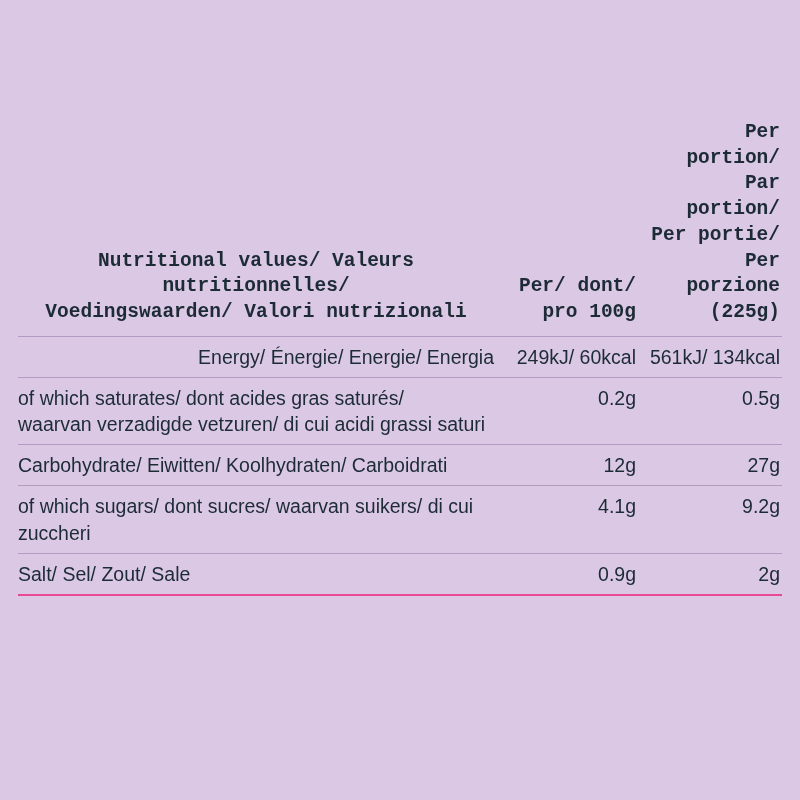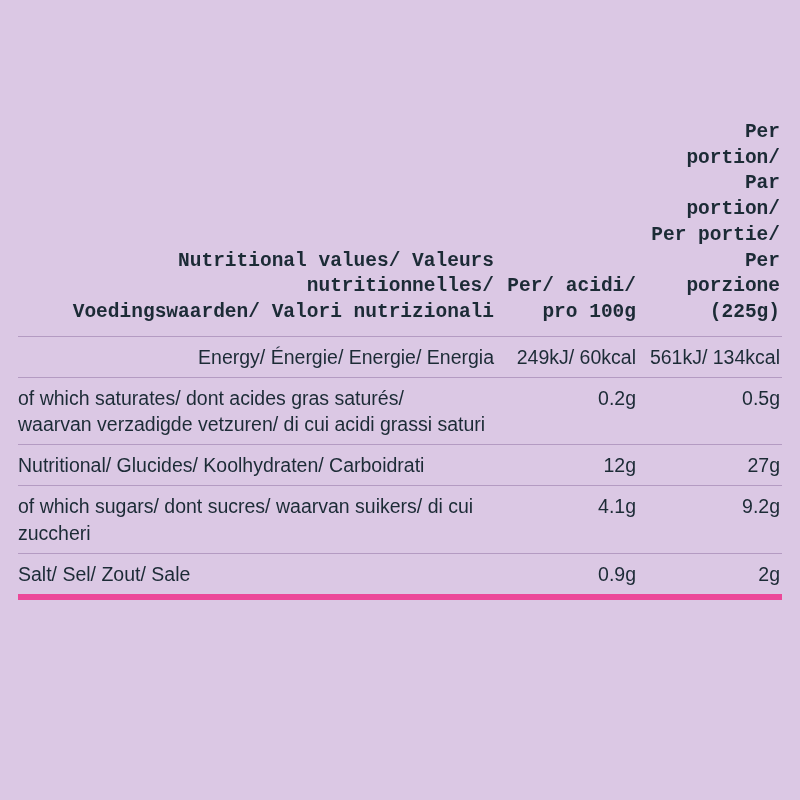--- a/index.html
+++ b/index.html
@@ -31,21 +31,21 @@
 
   thead th {
     vertical-align: bottom;
     padding: 0 4px 10px 4px;
     font-size: 19.5px;
     font-weight: bold;
     line-height: 1.32;
     font-family: Liberation Mono, monospace;
   }
   thead th.label-head {
-    text-align: right;
+    text-align: center;
     padding-left: 0;
   }
   thead th.num-head {
     text-align: right;
     padding-right: 2px;
   }
   tbody td {
     font-size: 19.5px;
     font-weight: normal;
     line-height: 1.34;
@@ -56,41 +56,41 @@
   tbody tr:first-child td { border-top: 1px solid #b49bc2; text-align: right; }
   tbody td.label {
     text-align: left;
     padding-left: 0;
   }
   tbody td.num {
     text-align: right;
     padding-right: 2px;
     white-space: nowrap;
   }
-  tbody tr:last-child td { border-bottom: 6px solid #ec4899; }
+  tbody tr:last-child td { border-bottom: 2px solid #ec4899; }
   .nowrapline { display: block; }
 </style>
 </head>
 <body>
 
 <div class="panel">
   <table class="nutrition">
     <colgroup>
       <col class="c-label">
       <col class="c-100">
       <col class="c-port">
     </colgroup>
     <thead>
       <tr>
         <th class="label-head">
           <span class="nowrapline">Nutritional values/ Valeurs nutritionnelles/</span>
           <span class="nowrapline">Voedingswaarden/ Valori nutrizionali</span>
         </th>
         <th class="num-head">
-          <span class="nowrapline">Per/ acidi/</span>
+          <span class="nowrapline">Per/ dont/</span>
           <span class="nowrapline">pro 100g</span>
         </th>
         <th class="num-head">
           <span class="nowrapline">Per portion/</span>
           <span class="nowrapline">Par portion/</span>
           <span class="nowrapline">Per portie/ Per</span>
           <span class="nowrapline">porzione (225g)</span>
         </th>
       </tr>
     </thead>
@@ -105,21 +105,21 @@
       <tr>
         <td class="label">
           <span class="nowrapline">of which saturates/ dont acides gras saturés/</span>
           <span class="nowrapline">waarvan verzadigde vetzuren/ di cui acidi grassi saturi</span>
         </td>
         <td class="num">0.2g</td>
         <td class="num">0.5g</td>
       </tr>
       <tr>
         <td class="label">
-          <span class="nowrapline">Nutritional/ Glucides/ Koolhydraten/ Carboidrati</span>
+          <span class="nowrapline">Carbohydrate/ Eiwitten/ Koolhydraten/ Carboidrati</span>
         </td>
         <td class="num">12g</td>
         <td class="num">27g</td>
       </tr>
       <tr>
         <td class="label">
           <span class="nowrapline">of which sugars/ dont sucres/ waarvan suikers/ di cui zuccheri</span>
         </td>
         <td class="num">4.1g</td>
         <td class="num">9.2g</td>

